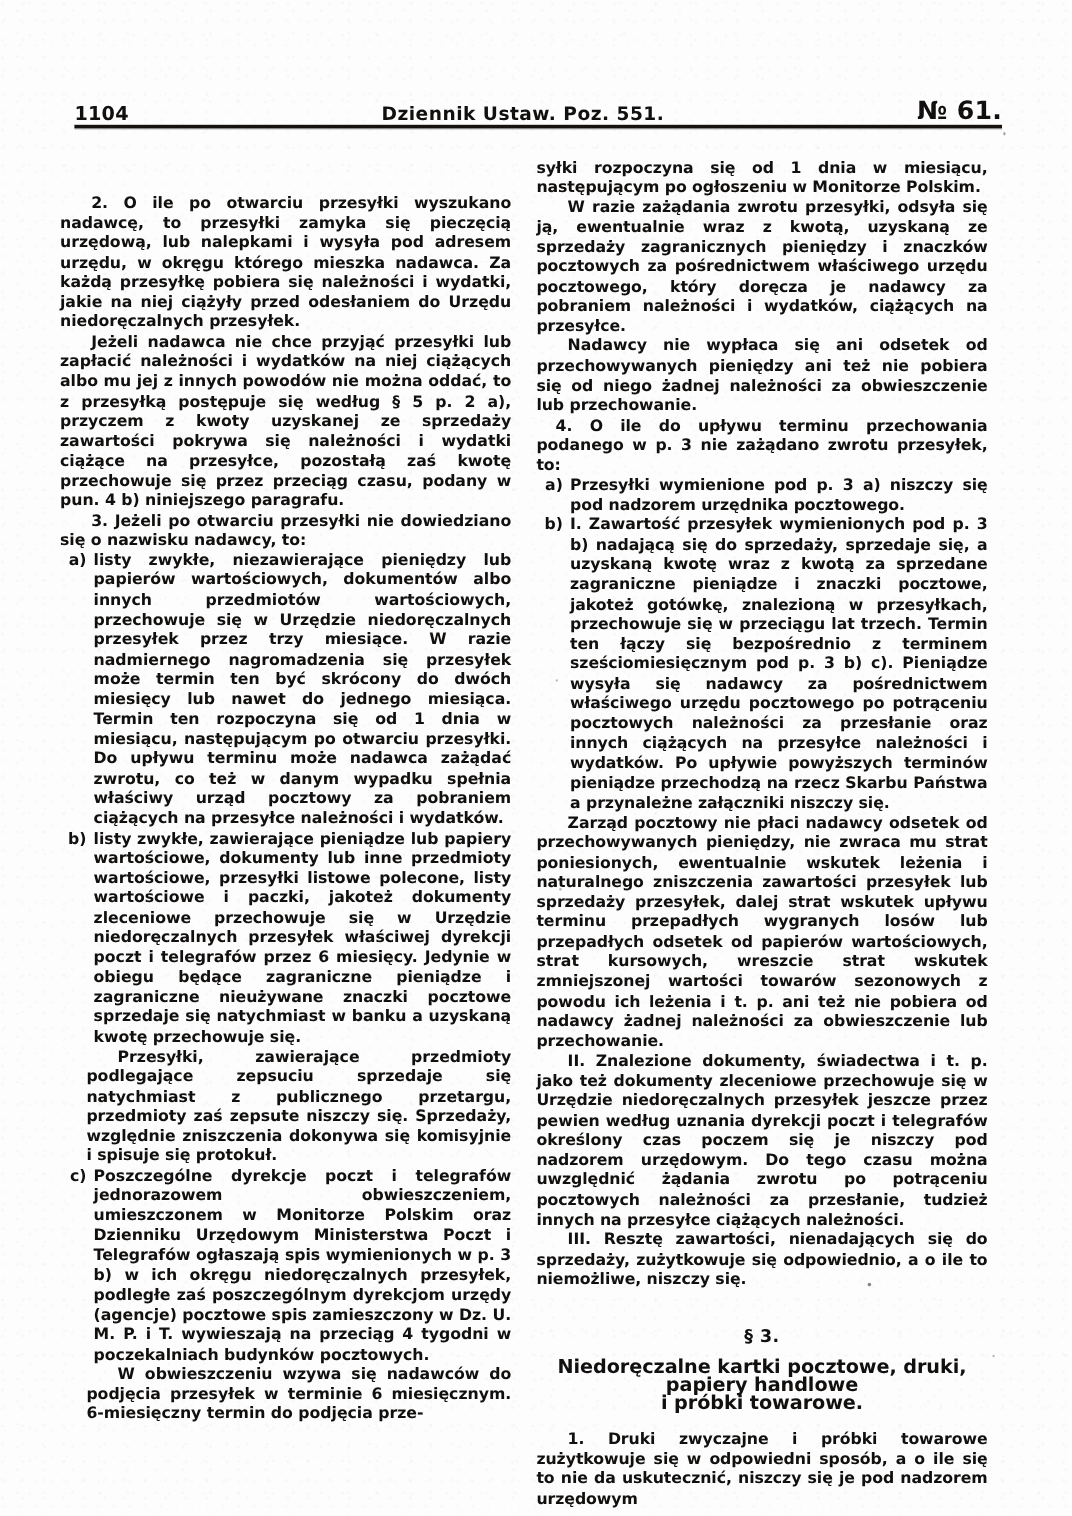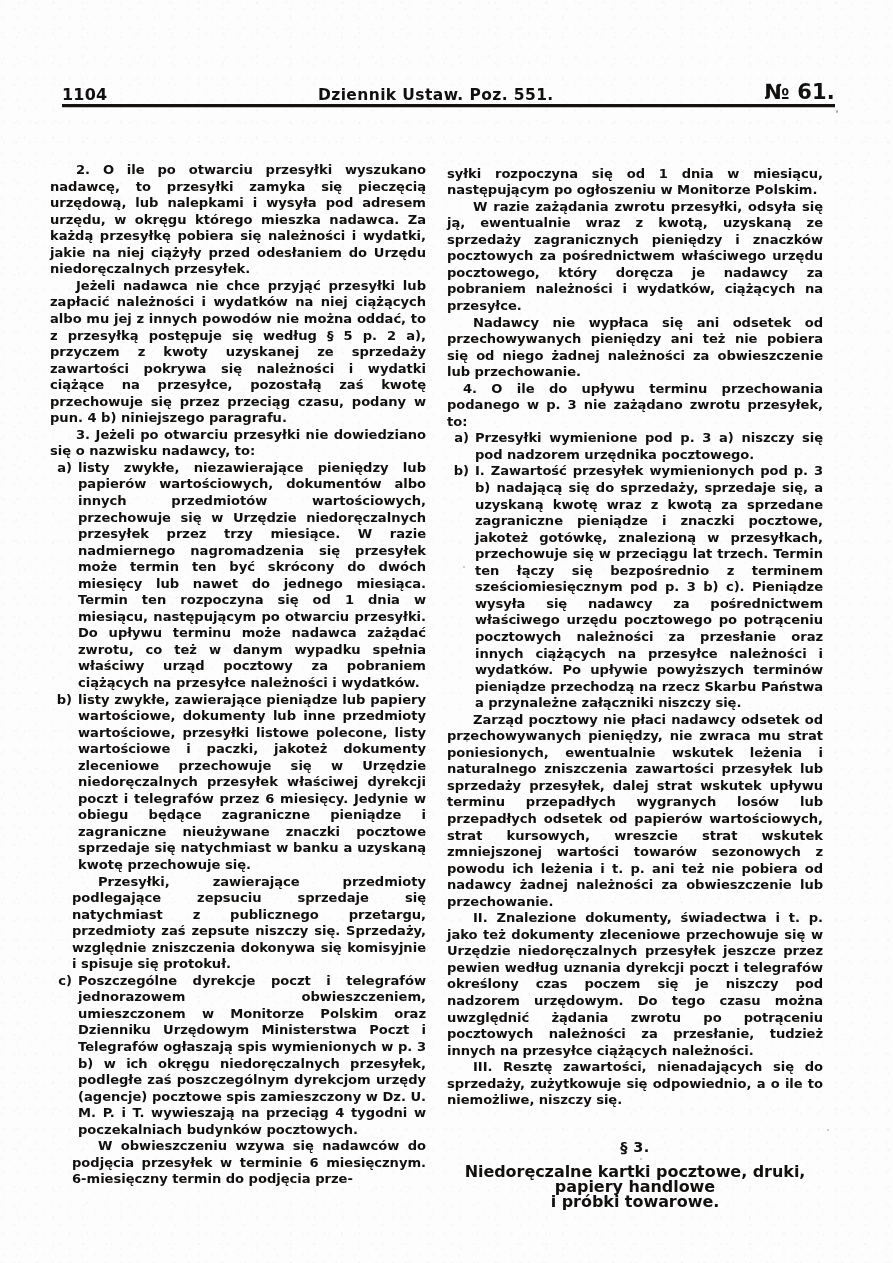--- a/index.html
+++ b/index.html
@@ -226,20 +226,21 @@
 
       <div class="section-mark">§ 3.</div>
 
       <div class="section-sub">
         <span>Niedoręczalne kartki pocztowe, druki,  papiery handlowe</span><br>
         <span>i próbki towarowe.</span>
       </div>
 
       <div class="gap-l"></div>
 
+      <p class="para">1.  Druki zwyczajne i próbki towarowe zużytkowuje się w odpowiedni sposób, a o ile się to nie da uskutecznić, niszczy się je pod nadzorem urzędowym</p>
 
     </div>
 
   </div>
 
   <span class="speck" style="left:723px; top:1069px; width:3px; height:3px;"></span>
   <span class="speck" style="left:466px; top:740px; width:2px; height:2px; opacity:.35;"></span>
   <span class="speck" style="left:463px; top:566px; width:2px; height:2px; opacity:.3;"></span>
   <span class="speck" style="left:836px; top:110px; width:2px; height:3px; opacity:.4;"></span>
   <span class="speck" style="left:827px; top:1129px; width:2px; height:2px; opacity:.3;"></span>

